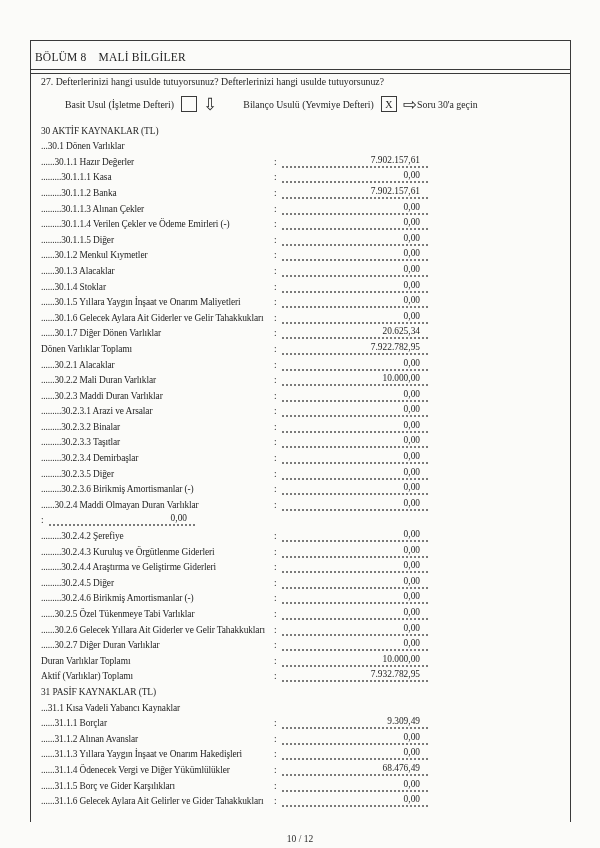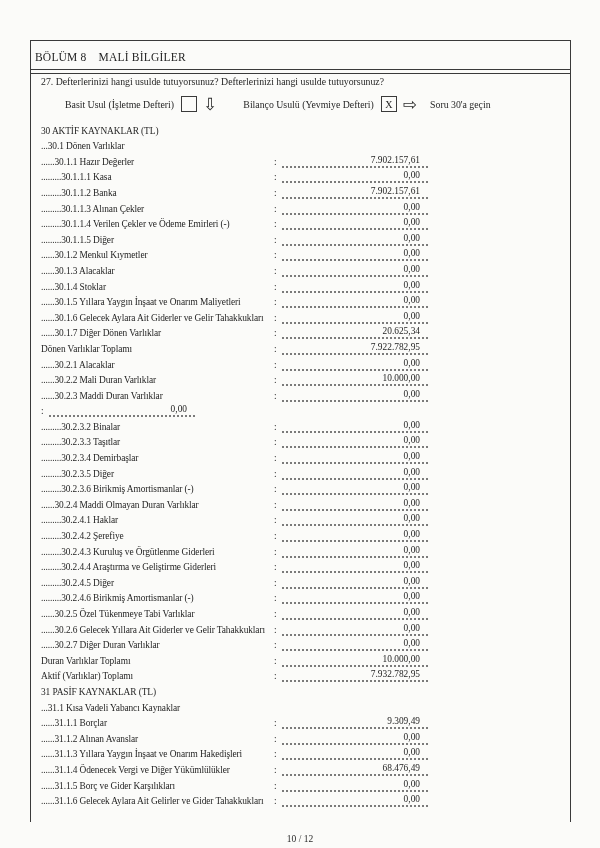--- a/index.html
+++ b/index.html
@@ -50,21 +50,21 @@
     background:#fbfbf9;
   }
   .arrow{
     font-family:"DejaVu Sans", sans-serif;
     font-size:17px;
     line-height:14px;
     margin-left:6px;
     color:#2e2e2e;
   }
   .opt-label-2{margin-left:26px;}
-  .skip-note{margin-left:13px;}
+  .skip-note{}
   .rows{
     position:absolute;left:0;top:52px;right:16px;
   }
   .row{
     display:flex;
     height:15.6px;
     box-sizing:border-box;
     padding-left:10px;
     font-size:9.4px;
     letter-spacing:-0.1px;
@@ -224,20 +224,21 @@
     <span class="val">10.000,00</span>
   </div>
 
   <div class="row">
     <span class="lbl">......30.2.3 Maddi Duran Varlıklar</span>
     <span class="sep">:</span>
     <span class="val">0,00</span>
   </div>
 
   <div class="row">
+    <span class="lbl">.........30.2.3.1 Arazi ve Arsalar</span>
     <span class="sep">:</span>
     <span class="val">0,00</span>
   </div>
 
   <div class="row">
     <span class="lbl">.........30.2.3.2 Binalar</span>
     <span class="sep">:</span>
     <span class="val">0,00</span>
   </div>
 
@@ -265,21 +266,20 @@
     <span class="val">0,00</span>
   </div>
 
   <div class="row">
     <span class="lbl">......30.2.4 Maddi Olmayan Duran Varlıklar</span>
     <span class="sep">:</span>
     <span class="val">0,00</span>
   </div>
 
   <div class="row">
-    <span class="lbl">.........30.2.4.1 Haklar</span>
     <span class="sep">:</span>
     <span class="val">0,00</span>
   </div>
 
   <div class="row">
     <span class="lbl">.........30.2.4.2 Şerefiye</span>
     <span class="sep">:</span>
     <span class="val">0,00</span>
   </div>
 

